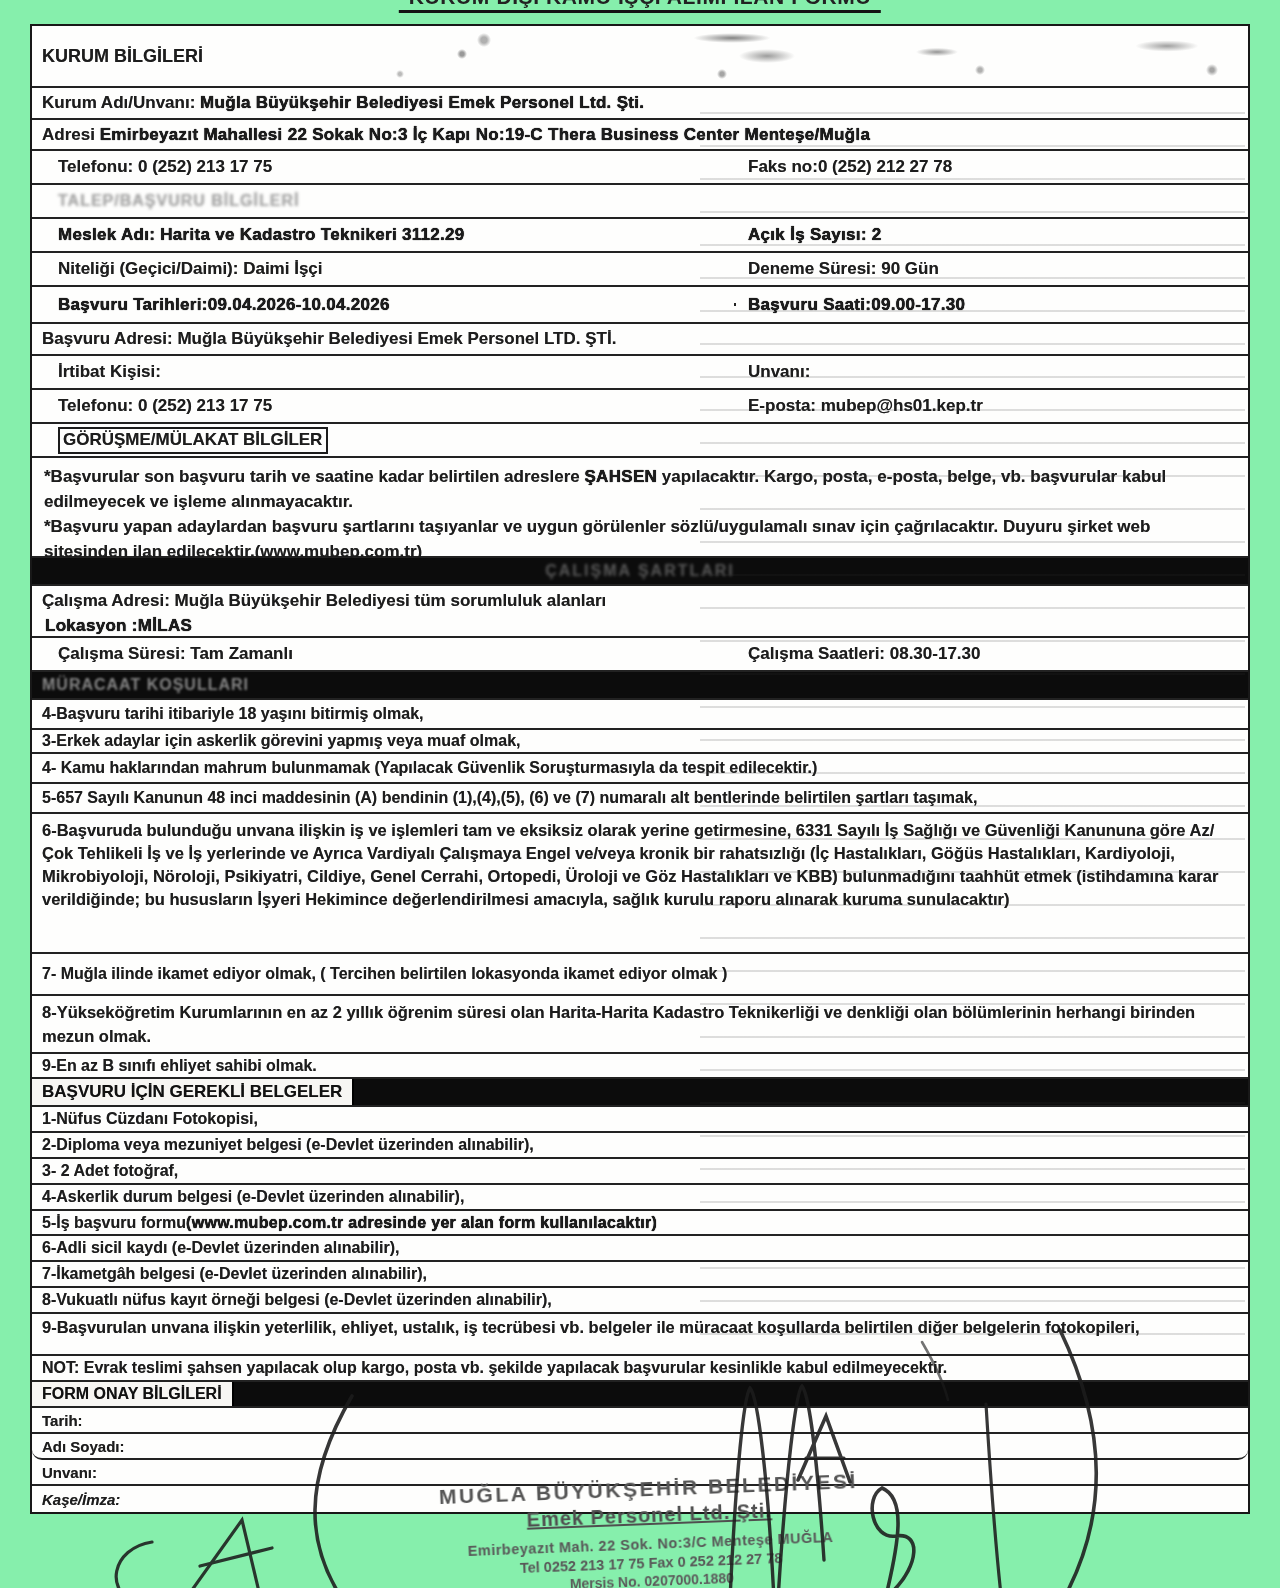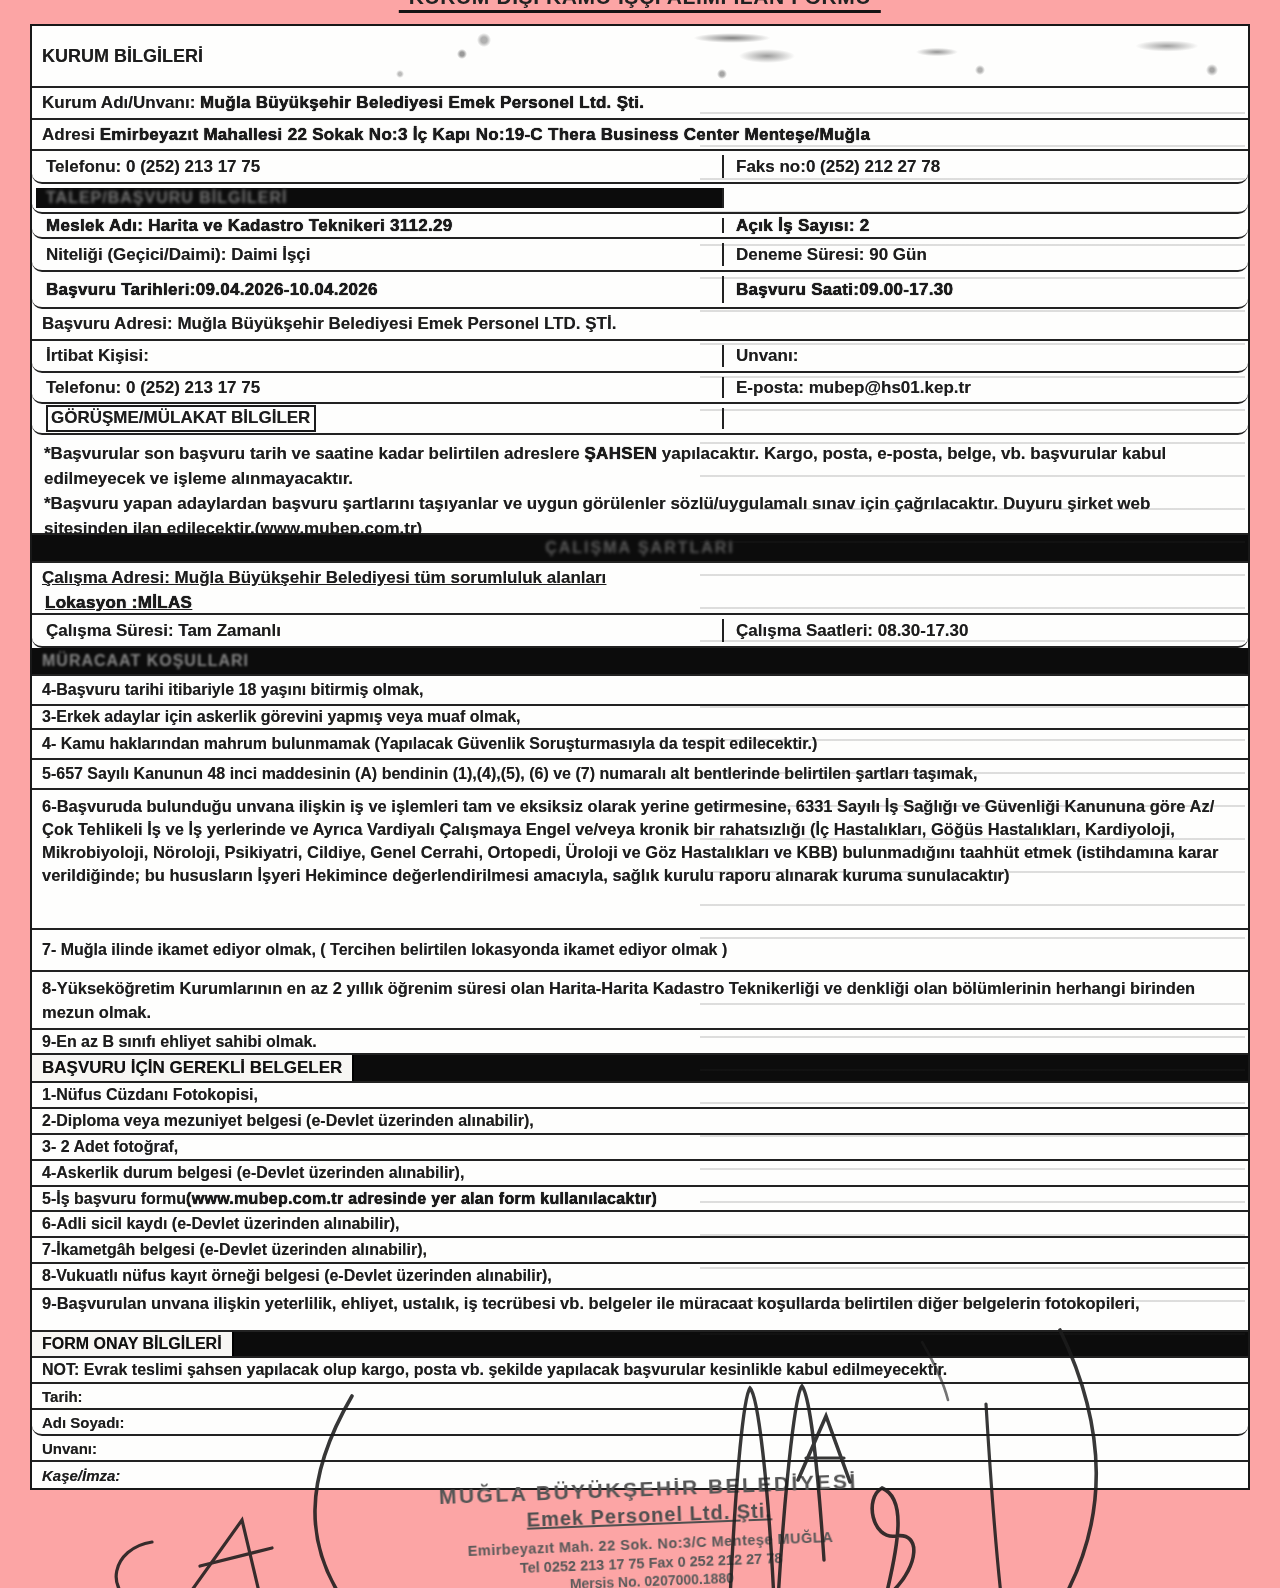--- a/index.html
+++ b/index.html
@@ -3,21 +3,21 @@
 <meta charset="utf-8">
 <style>
   html,body{margin:0;padding:0;}
   body{
     width:1280px;height:1588px;
     background:#ffffff;
     font-family:"Liberation Sans", sans-serif;
     color:#1d1d1d;
     overflow:hidden;
   }
-  .page{position:relative;width:1280px;height:1588px;background:#fca5a5;overflow:hidden;}
+  .page{position:relative;width:1280px;height:1588px;background:#86efac;overflow:hidden;}
 
   .doc-title{
     position:absolute;top:-15px;left:50%;transform:translateX(-50%);
     font-size:21px;font-weight:bold;letter-spacing:.6px;white-space:nowrap;
     border-bottom:3px solid #141414;padding:0 10px 1px 10px;
     color:#222;
   }
 
   .formtable{
     position:absolute;left:30px;top:24px;width:1216px;
@@ -25,21 +25,21 @@
     background:#fefefd;
   }
   .row{
     position:relative;box-sizing:border-box;
     border-bottom:2px solid #222;
     display:flex;align-items:center;
     padding:0 10px;font-size:17px;font-weight:bold;
     text-shadow:0 0 .4px rgba(20,20,20,.55);
   }
   .row:last-child{border-bottom:none;}
-  .row.split{padding:4px;border-radius:10px;}
+  .row.split{padding:16px;}
   .cl{box-sizing:border-box;width:688px;height:100%;display:flex;align-items:center;
       border-right:2px solid #222;padding:0 10px;}
   .cr{box-sizing:border-box;flex:1;height:100%;display:flex;align-items:center;padding:0 12px;}
 
   .bar{background:#0c0c0c;color:#888;}
   .garble-left{color:#8d8d8d;filter:blur(1.4px);letter-spacing:1px;opacity:.8;font-size:16px;}
   .garble-center{color:#686868;filter:blur(1.6px);letter-spacing:2px;opacity:.85;font-size:16px;margin:0 auto;}
   .garble-left2{color:#9b9b9b;filter:blur(1.1px);letter-spacing:1px;opacity:.85;font-size:16px;}
 
   .boxed-label{border:2px solid #1c1c1c;padding:1px 4px 2px 3px;}
@@ -182,21 +182,21 @@
       <span>
         <span>*Başvurular son başvuru tarih ve saatine kadar belirtilen adreslere </span><span class="xbold">ŞAHSEN</span><span> yapılacaktır. Kargo, posta, e-posta, belge, vb. başvurular kabul edilmeyecek ve işleme alınmayacaktır.</span>
       </span><br>
       <span>*Başvuru yapan adaylardan başvuru şartlarını taşıyanlar ve uygun görülenler sözlü/uygulamalı sınav için çağrılacaktır. Duyuru şirket web sitesinden ilan edilecektir.(www.mubep.com.tr)</span>
     </div>
 
     <div class="row bar" style="height:28px">
       <span class="garble-center">ÇALIŞMA ŞARTLARI</span>
     </div>
 
-    <div class="row" style="height:52px;display:block;line-height:25px;padding-top:2px;text-decoration:underline;">
+    <div class="row" style="height:52px;display:block;line-height:25px;padding-top:2px;">
       <span>Çalışma Adresi: Muğla Büyükşehir Belediyesi tüm sorumluluk alanları</span><br>
       <span class="xbold" style="padding-left:3px;">Lokasyon :MİLAS</span>
     </div>
 
     <div class="row split" style="height:33px">
       <div class="cl">
           <span>Çalışma Süresi: Tam Zamanlı</span>
         </div>
       <div class="cr">
           <span>Çalışma Saatleri:   08.30-17.30</span>
@@ -252,27 +252,27 @@
         <span>6-Adli sicil kaydı (e-Devlet üzerinden alınabilir),</span>
       </div>
     <div class="row item" style="height:26px">
         <span>7-İkametgâh belgesi (e-Devlet üzerinden alınabilir),</span>
       </div>
     <div class="row item" style="height:26px">
         <span>8-Vukuatlı nüfus kayıt örneği belgesi (e-Devlet üzerinden alınabilir),</span>
       </div>
     <div class="row item multiline" style="height:42px;line-height:21px;padding-top:3px;"><span>9-Başvurulan unvana ilişkin yeterlilik, ehliyet, ustalık, iş tecrübesi vb. belgeler ile müracaat koşullarda belirtilen diğer belgelerin fotokopileri,</span></div>
 
+    <div class="row item" style="height:26px">
+        <span>NOT: Evrak teslimi şahsen yapılacak olup kargo, posta vb. şekilde yapılacak başvurular kesinlikle kabul edilmeyecektir.</span>
+      </div>
+
     <div class="row bar" style="height:26px;padding:0;">
       <span class="white-tag" style="font-size:16px;">FORM ONAY BİLGİLERİ</span>
     </div>
-
-    <div class="row item" style="height:26px">
-        <span>NOT: Evrak teslimi şahsen yapılacak olup kargo, posta vb. şekilde yapılacak başvurular kesinlikle kabul edilmeyecektir.</span>
-      </div>
 
     <div class="row" style="height:26px;font-size:15px;">
         <span>Tarih:</span>
       </div>
     <div class="row" style="height:26px;font-size:15px;border-radius:10px;">
         <span>Adı Soyadı:</span>
       </div>
     <div class="row" style="height:26px;font-size:15px;">
         <span>Unvanı:</span>
       </div>

